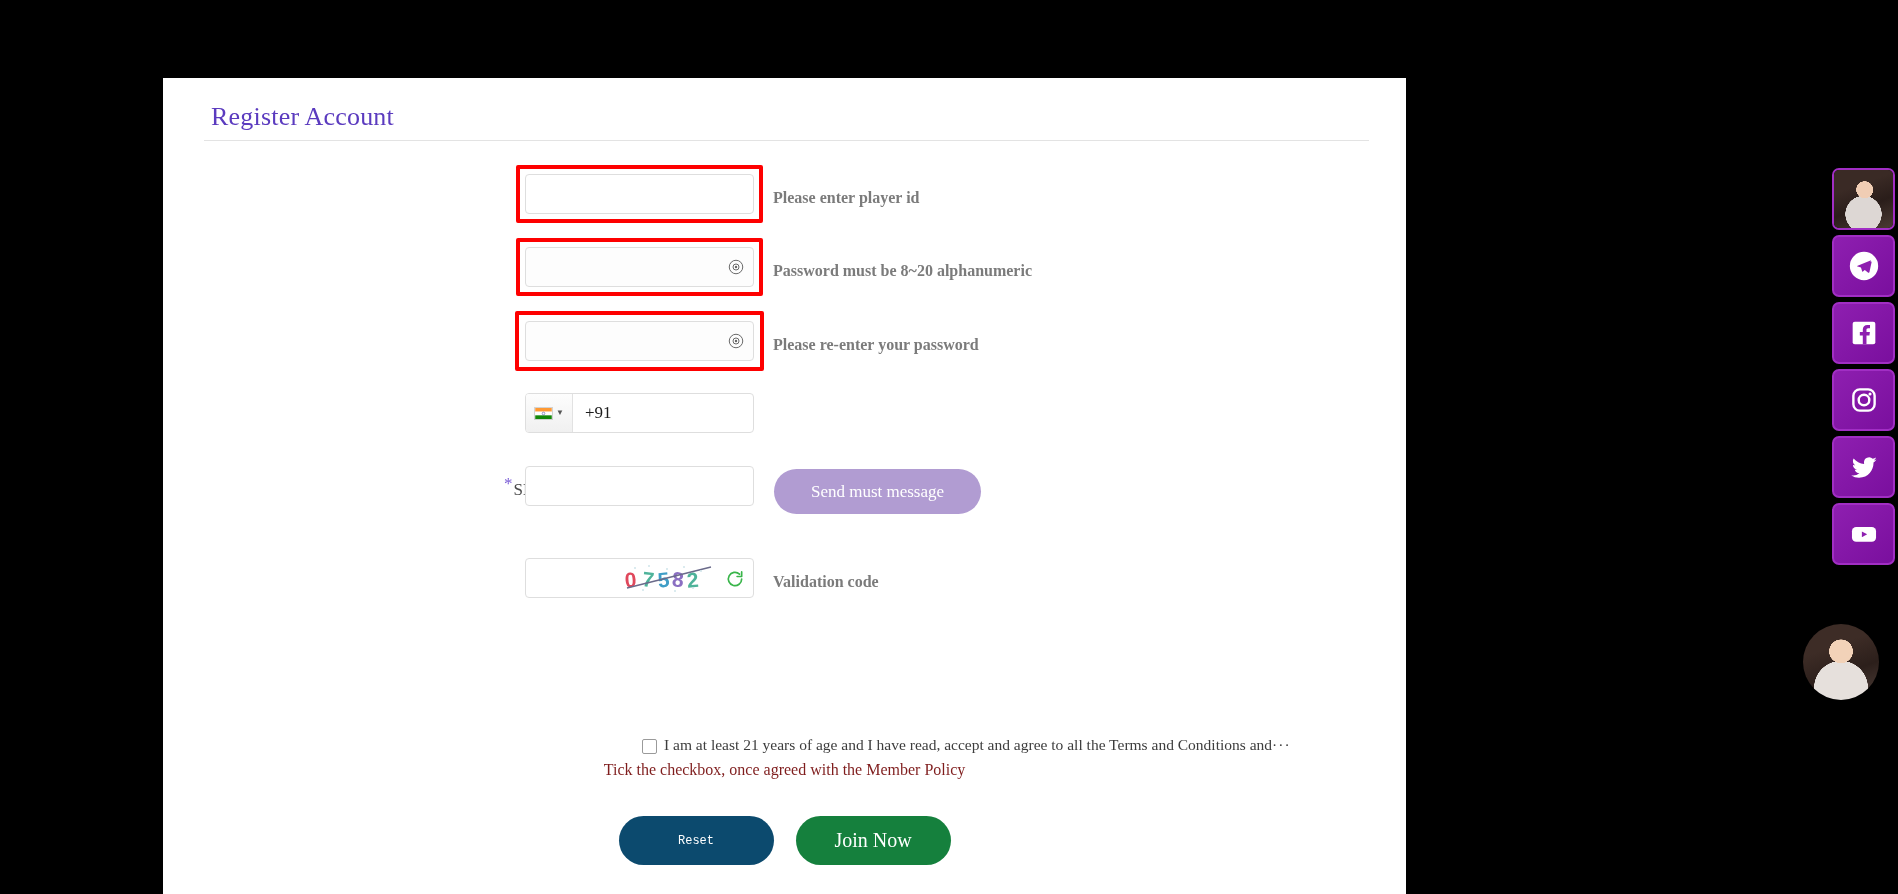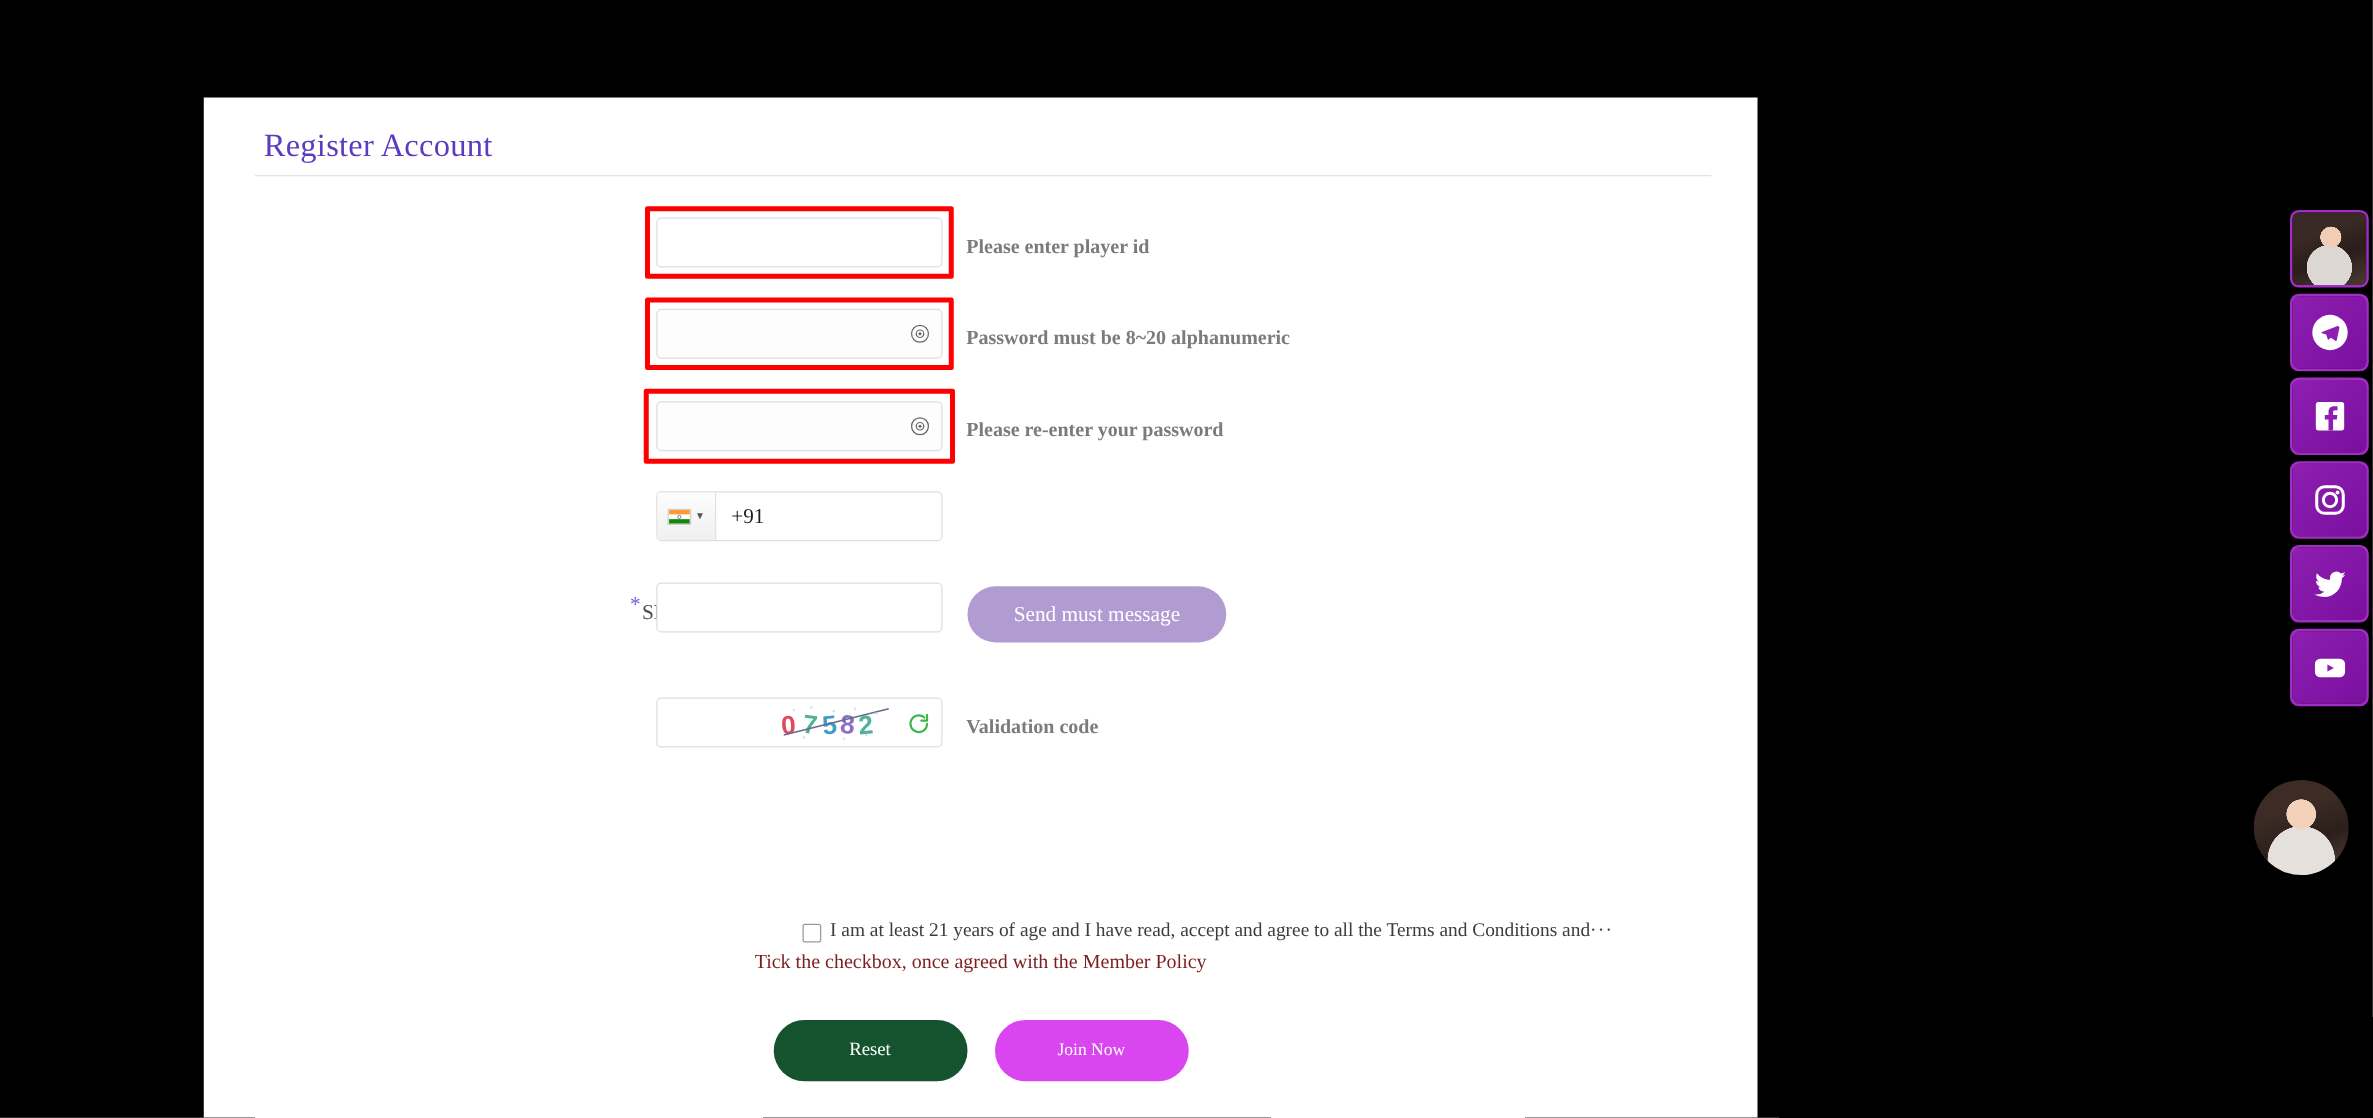--- a/index.html
+++ b/index.html
@@ -269,28 +269,29 @@
     top: 675px;
     left: 0;
     width: 1243px;
     display: flex;
     justify-content: center;
     gap: 22px;
   }
   .btn-reset {
     width: 155px;
     height: 49px;
-    background: #14532d;
-    font-size: 15px;
+    background: #0c4a6e;
+    font-size: 12px;
+    font-family: Liberation Mono, monospace;
   }
   .btn-join {
     width: 155px;
     height: 49px;
-    background: #d946ef;
-    font-size: 14px;
+    background: #15803d;
+    font-size: 20px;
   }
 
   
   .rail {
     position: absolute;
     right: 0;
     top: 168px;
     width: 66px;
   }
   .rail-item {

